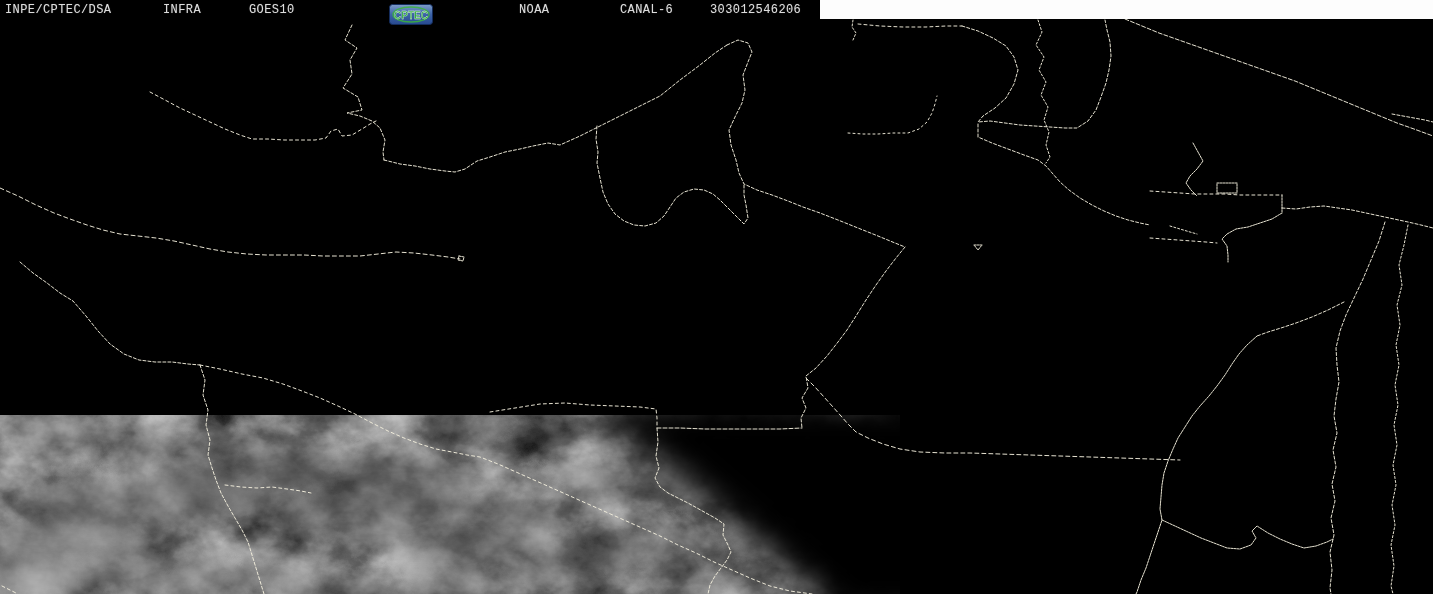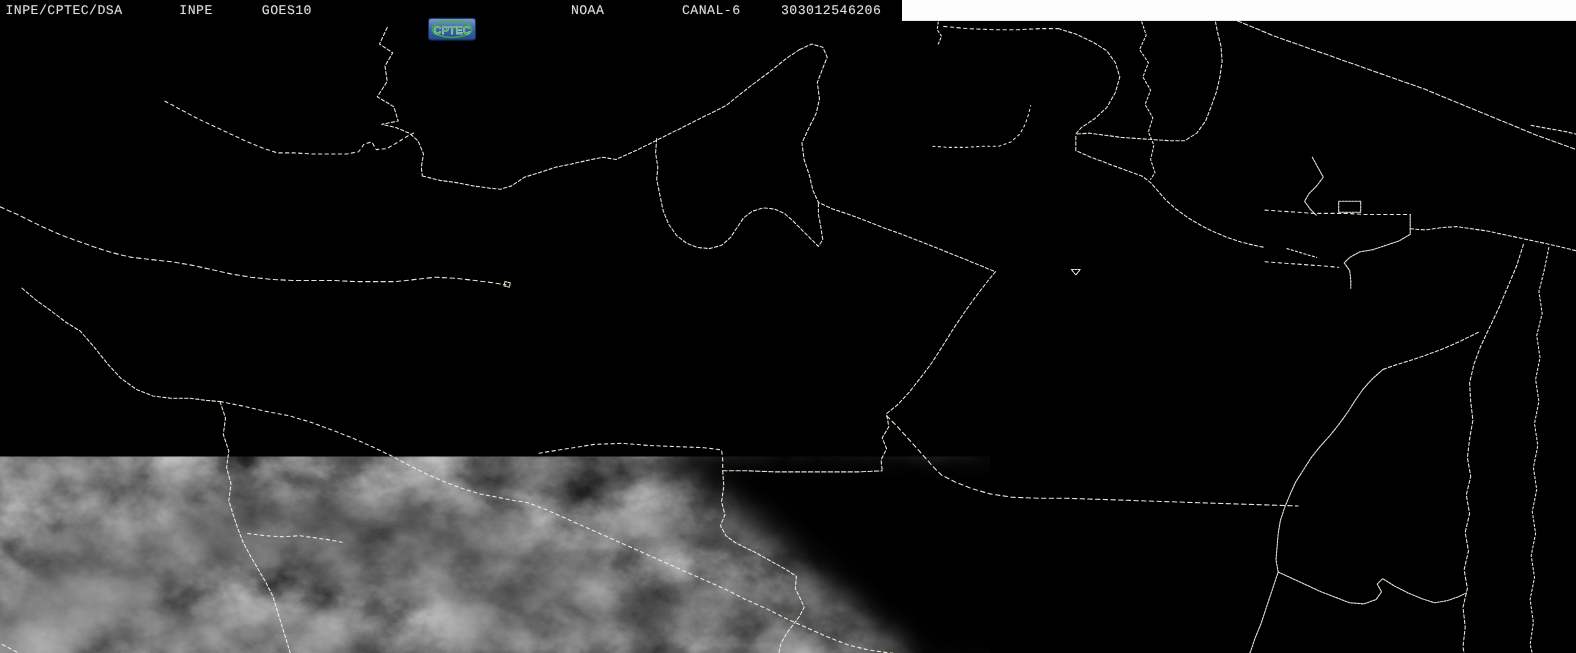--- a/index.html
+++ b/index.html
@@ -13,21 +13,21 @@
   svg.map{position:absolute;left:0;top:0;}
   .hdr-label{
     position:absolute;top:3px;
     font-size:12px;line-height:14px;
     color:#dcdcdc;letter-spacing:.4px;white-space:pre;
     text-shadow:0 0 1px #555;
   }
   .bl{fill:none;stroke:#f2eedc;stroke-width:1;stroke-linejoin:round;stroke-linecap:round;opacity:.95;}
   rect.nodata{fill:#fdfdfd;}
   .logo{
-    position:absolute;left:389px;top:16px;width:44px;height:21px;
+    position:absolute;left:389px;top:4px;width:44px;height:21px;
   }
 </style>
 </head>
 <body>
 
 <div class="stage">
 
   <svg class="map" width="1433" height="594" viewBox="0 0 1433 594">
     <defs>
       <filter id="noiseF" x="-2%" y="-2%" width="104%" height="104%">
@@ -115,22 +115,22 @@
         <polyline points="974,245 982,245 978,250 974,245" class="bl" stroke-dasharray="2 1"></polyline>
         <polyline points="459,256 464,257 463,261 458,260 459,256" class="bl" stroke-dasharray="2 1"></polyline>
         <polyline points="2,586 10,590 18,594" class="bl" stroke-dasharray="3 3"></polyline>
       </g>
 
     <rect class="nodata" x="820" y="0" width="613" height="19"></rect>
   </svg>
 
   <div>
     <span class="hdr-label" style="left:5px">INPE/CPTEC/DSA</span>
-    <span class="hdr-label" style="left:163px">INPE</span>
-    <span class="hdr-label" style="left:238px">GOES10</span>
+    <span class="hdr-label" style="left:163px">INFRA</span>
+    <span class="hdr-label" style="left:249px">GOES10</span>
     <span class="hdr-label" style="left:519px">NOAA</span>
     <span class="hdr-label" style="left:620px">CANAL-6</span>
     <span class="hdr-label" style="left:710px">303012546206</span>
 
     <div class="logo">
       <svg width="44" height="21" viewBox="0 0 44 21">
         <defs>
           <linearGradient id="lg" x1="0" y1="0" x2="0" y2="1">
             <stop offset="0" stop-color="#7d9cc8"></stop>
             <stop offset="0.5" stop-color="#3d64a8"></stop>

